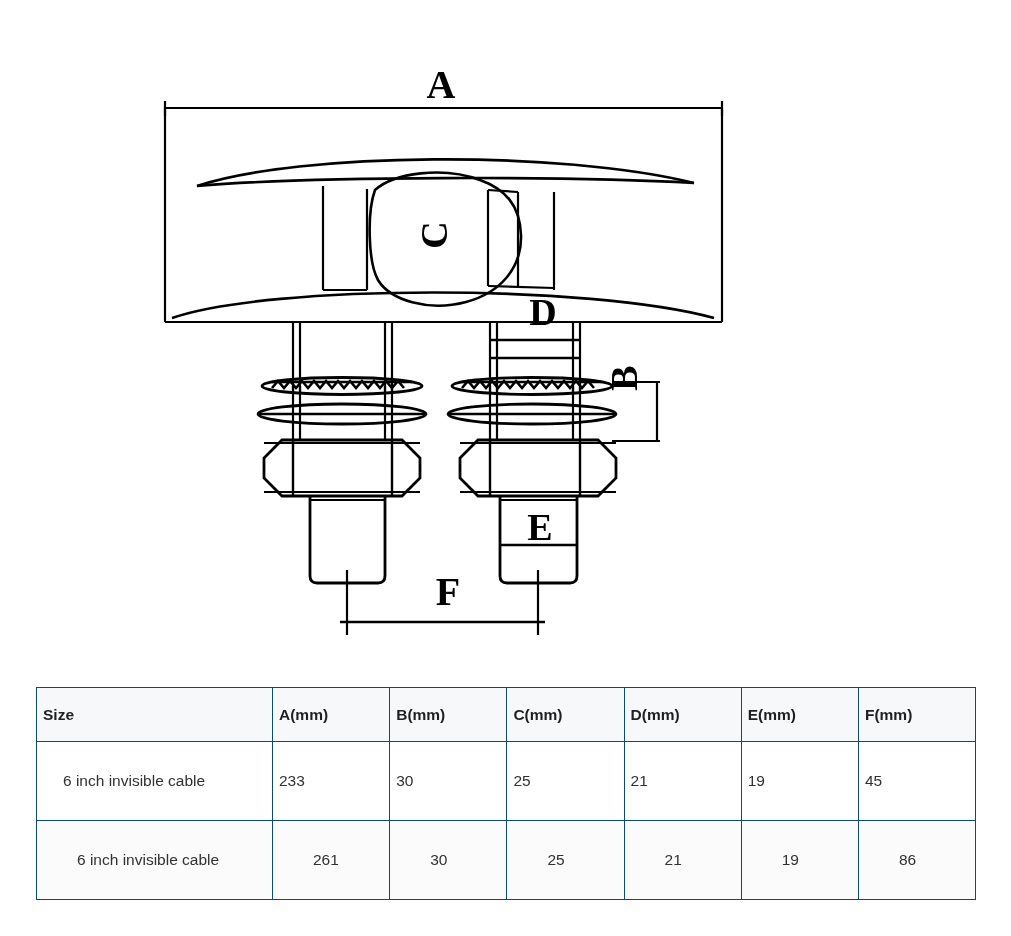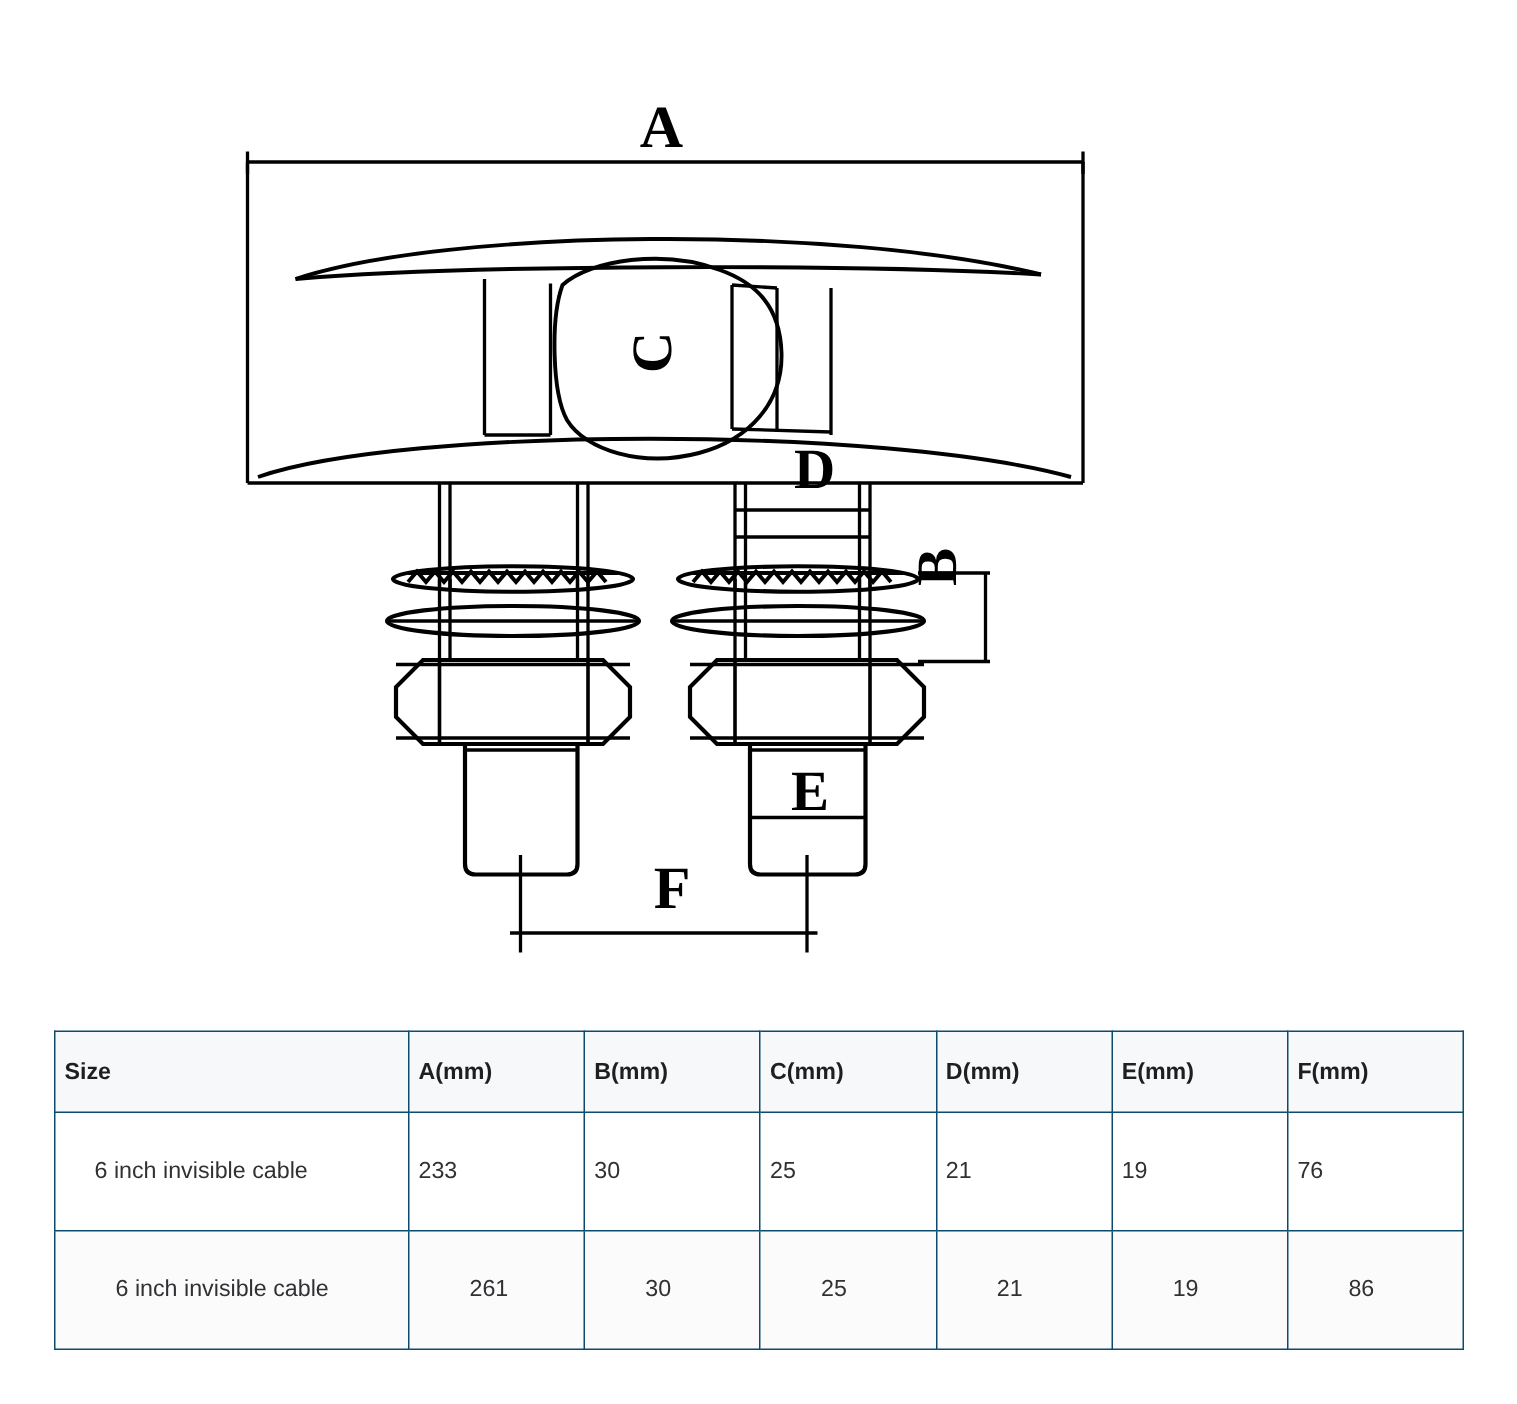--- a/index.html
+++ b/index.html
@@ -257,21 +257,21 @@
         </tr>
       </thead>
       <tbody>
         <tr>
           <td class="size-cell">6 inch invisible cable</td>
           <td>233</td>
           <td>30</td>
           <td>25</td>
           <td>21</td>
           <td>19</td>
-          <td>76</td>
+          <td>45</td>
         </tr>
         <tr class="alt">
           <td class="size-cell">6 inch invisible cable</td>
           <td>261</td>
           <td>30</td>
           <td>25</td>
           <td>21</td>
           <td>19</td>
           <td>86</td>
         </tr>

